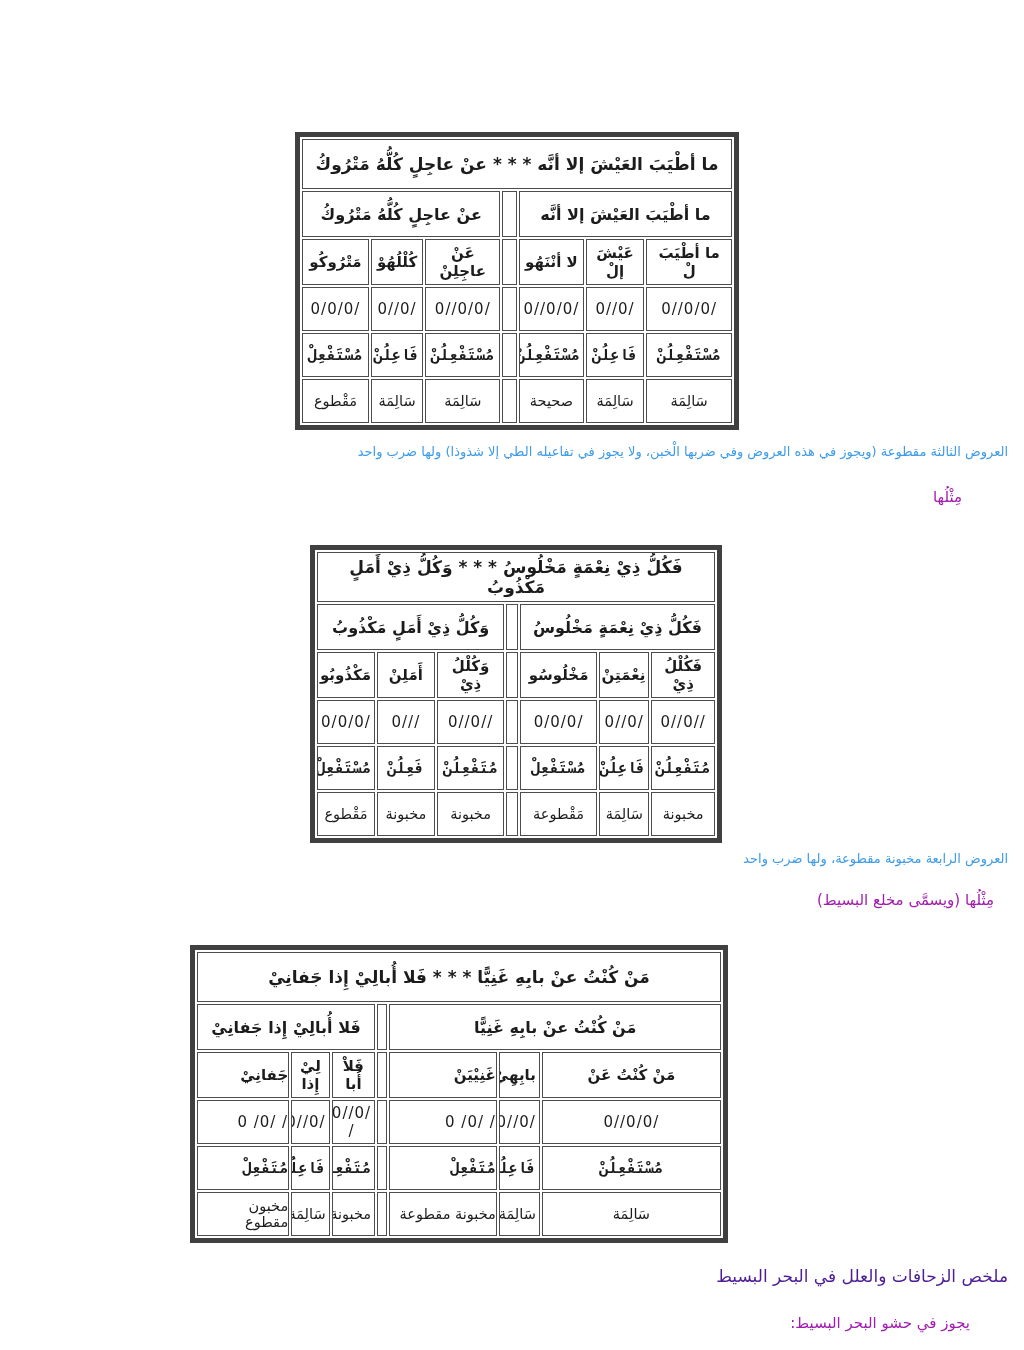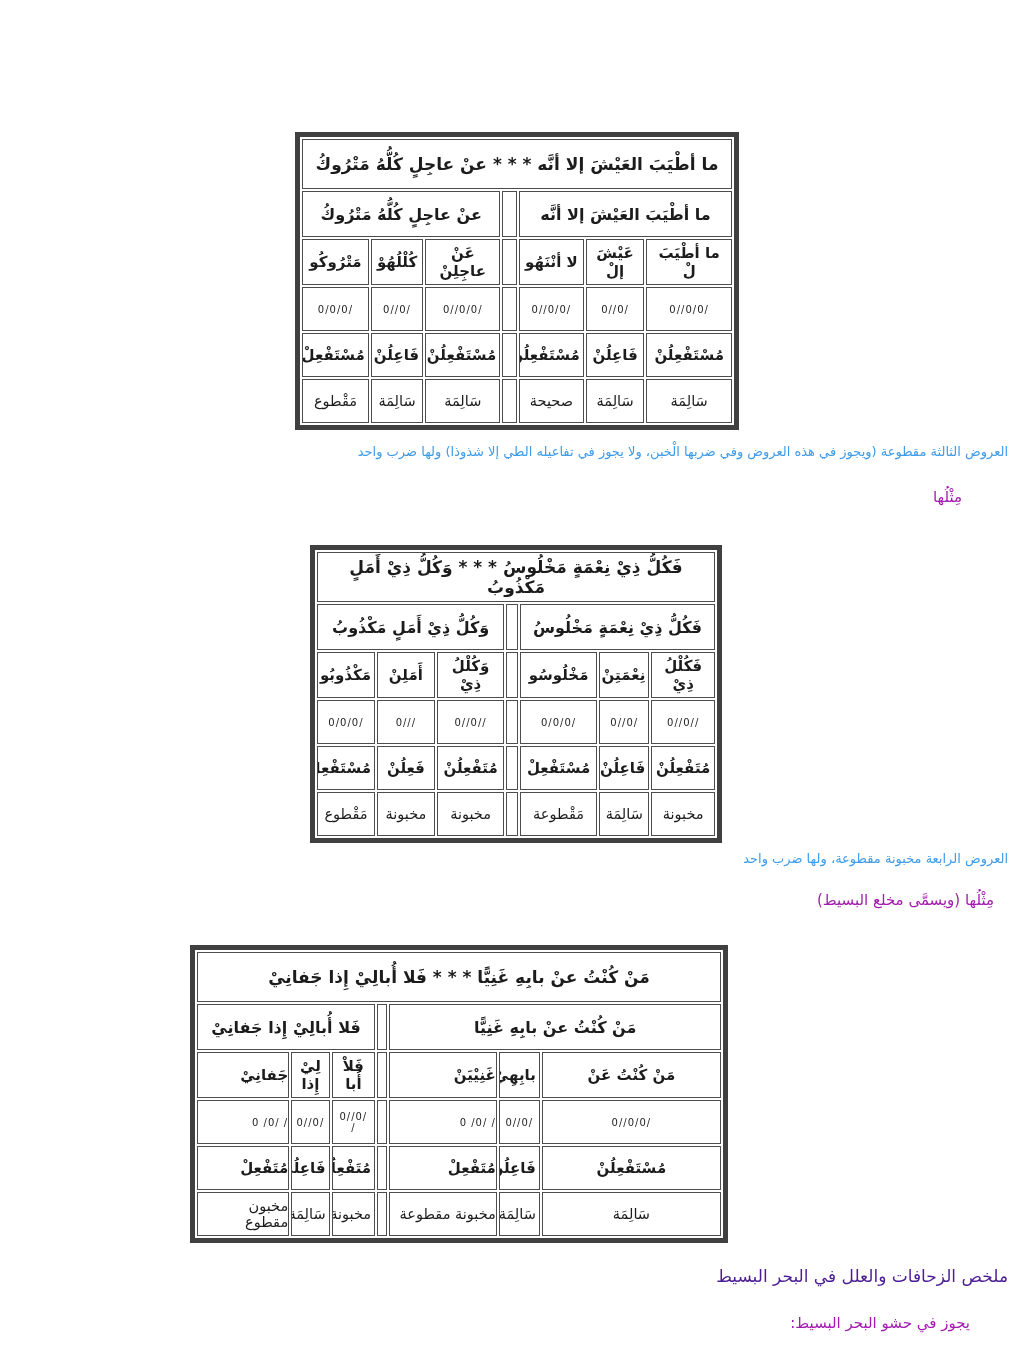--- a/index.html
+++ b/index.html
@@ -6,23 +6,23 @@
   .page{position:relative;width:1024px;height:1350px;background:#fff;overflow:hidden;
         font-family:"DejaVu Sans",sans-serif;direction:rtl;}
   
   table.prosody{position:absolute;border-collapse:separate;border-spacing:2px;
         table-layout:fixed;background:#fff;border:5px solid #404040;}
   table.prosody td{border:1px solid #4d4d4d;text-align:center;vertical-align:middle;
         color:#1c1c1c;padding:2px 3px;overflow:hidden;}
   td.verse-cell{height:44px;font-size:17px;font-weight:bold;}
   td.hemi-cell{height:40px;font-size:16px;font-weight:bold;}
   td.seg-cell{height:40px;font-size:15px;font-weight:bold;}
-  td.scan-cell{height:38px;font-size:10px;letter-spacing:1px;}
+  td.scan-cell{height:38px;font-size:15px;letter-spacing:1px;}
   td.scan-cell span{direction:ltr;unicode-bidi:bidi-override;display:inline-block;}
-  td.foot-cell{height:38px;font-size:15px;font-weight:bold;}
+  td.foot-cell{height:38px;font-size:15px;font-weight:bold;font-family:Liberation Mono, monospace;}
   td.stat-cell{height:38px;font-size:14.5px;font-weight:normal;}
   td.sep-cell{padding:0;}
   #t1{left:295px;top:132px;width:444px;}
   #t2{left:310px;top:545px;width:412px;}
   #t3{left:190px;top:945px;width:538px;}
   
   #t3 td.al-r{text-align:right;padding-right:0;}
   
   .line{position:absolute;white-space:nowrap;direction:rtl;}
   .blue{color:#3d9be9;font-size:13px;}

